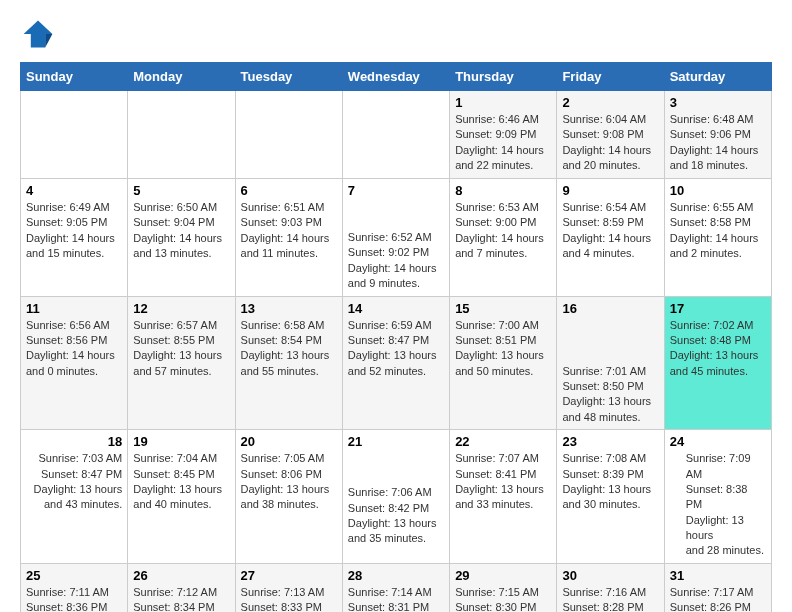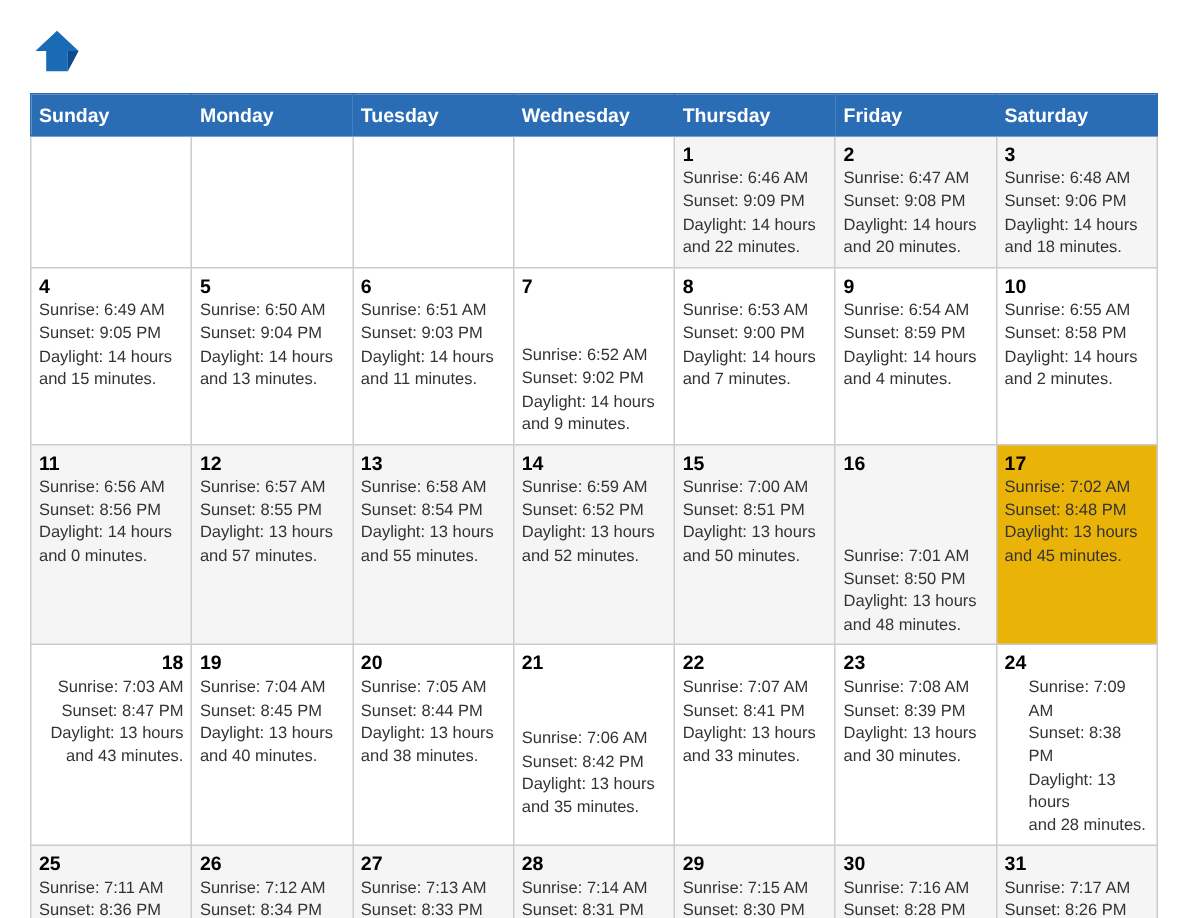--- a/index.html
+++ b/index.html
@@ -130,21 +130,21 @@
         <td class="empty-cell"></td>
         <td style="background: rgb(245, 245, 245);">
           <div class="day-number">1</div>
           <div class="day-info" style="white-space: pre-line;">Sunrise: 6:46 AM
 Sunset: 9:09 PM
 Daylight: 14 hours
 and 22 minutes.</div>
         </td>
         <td style="background: rgb(245, 245, 245);">
           <div class="day-number">2</div>
-          <div class="day-info" style="white-space: pre-line;">Sunrise: 6:47 AM
+          <div class="day-info" style="white-space: pre-line;">Sunrise: 6:04 AM
 Sunset: 9:08 PM
 Daylight: 14 hours
 and 20 minutes.</div>
         </td>
         <td style="background: rgb(245, 245, 245);">
           <div class="day-number">3</div>
           <div class="day-info" style="white-space: pre-line;">Sunrise: 6:48 AM
 Sunset: 9:06 PM
 Daylight: 14 hours
 and 18 minutes.</div>
@@ -219,39 +219,39 @@
         <td style="background: rgb(245, 245, 245);">
           <div class="day-number">13</div>
           <div class="day-info" style="white-space: pre-line;">Sunrise: 6:58 AM
 Sunset: 8:54 PM
 Daylight: 13 hours
 and 55 minutes.</div>
         </td>
         <td style="background: rgb(245, 245, 245);">
           <div class="day-number">14</div>
           <div class="day-info" style="white-space: pre-line;">Sunrise: 6:59 AM
-Sunset: 6:52 PM
+Sunset: 8:47 PM
 Daylight: 13 hours
 and 52 minutes.</div>
         </td>
         <td style="background: rgb(245, 245, 245);">
           <div class="day-number">15</div>
           <div class="day-info" style="white-space: pre-line;">Sunrise: 7:00 AM
 Sunset: 8:51 PM
 Daylight: 13 hours
 and 50 minutes.</div>
         </td>
         <td style="background: rgb(245, 245, 245);">
           <div class="day-number">16</div>
           <div class="day-info" style="white-space: pre-line; margin-top: 48px;">Sunrise: 7:01 AM
 Sunset: 8:50 PM
 Daylight: 13 hours
 and 48 minutes.</div>
         </td>
-        <td style="background: #eab308;">
+        <td style="background: #5eead4;">
           <div class="day-number">17</div>
           <div class="day-info" style="white-space: pre-line;">Sunrise: 7:02 AM
 Sunset: 8:48 PM
 Daylight: 13 hours
 and 45 minutes.</div>
         </td>
       </tr>
       <tr>
         <td style="background: rgb(255, 255, 255); text-align: right;">
           <div class="day-number">18</div>
@@ -263,21 +263,21 @@
         <td style="background: rgb(255, 255, 255);">
           <div class="day-number">19</div>
           <div class="day-info" style="white-space: pre-line;">Sunrise: 7:04 AM
 Sunset: 8:45 PM
 Daylight: 13 hours
 and 40 minutes.</div>
         </td>
         <td style="background: rgb(255, 255, 255);">
           <div class="day-number">20</div>
           <div class="day-info" style="white-space: pre-line;">Sunrise: 7:05 AM
-Sunset: 8:44 PM
+Sunset: 8:06 PM
 Daylight: 13 hours
 and 38 minutes.</div>
         </td>
         <td style="background: rgb(255, 255, 255);">
           <div class="day-number">21</div>
           <div class="day-info" style="white-space: pre-line; margin-top: 36px;">Sunrise: 7:06 AM
 Sunset: 8:42 PM
 Daylight: 13 hours
 and 35 minutes.</div>
         </td>

